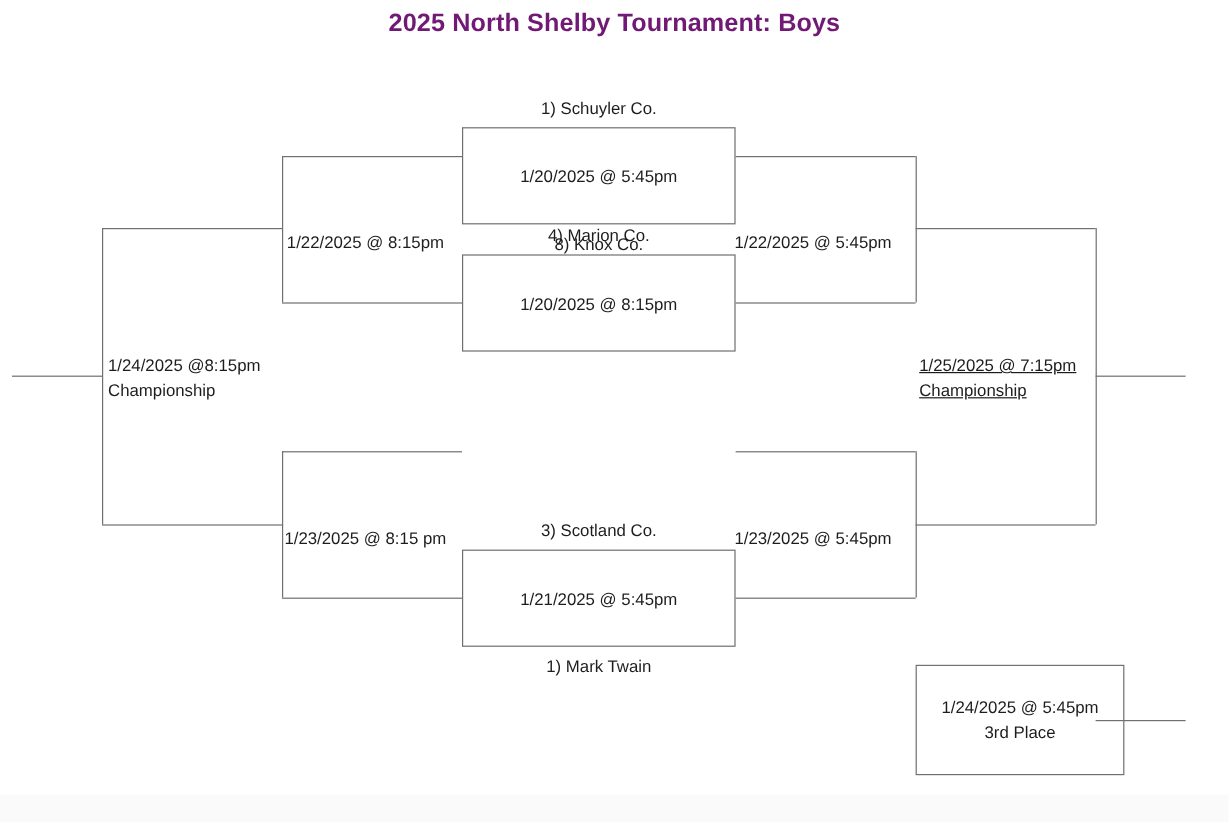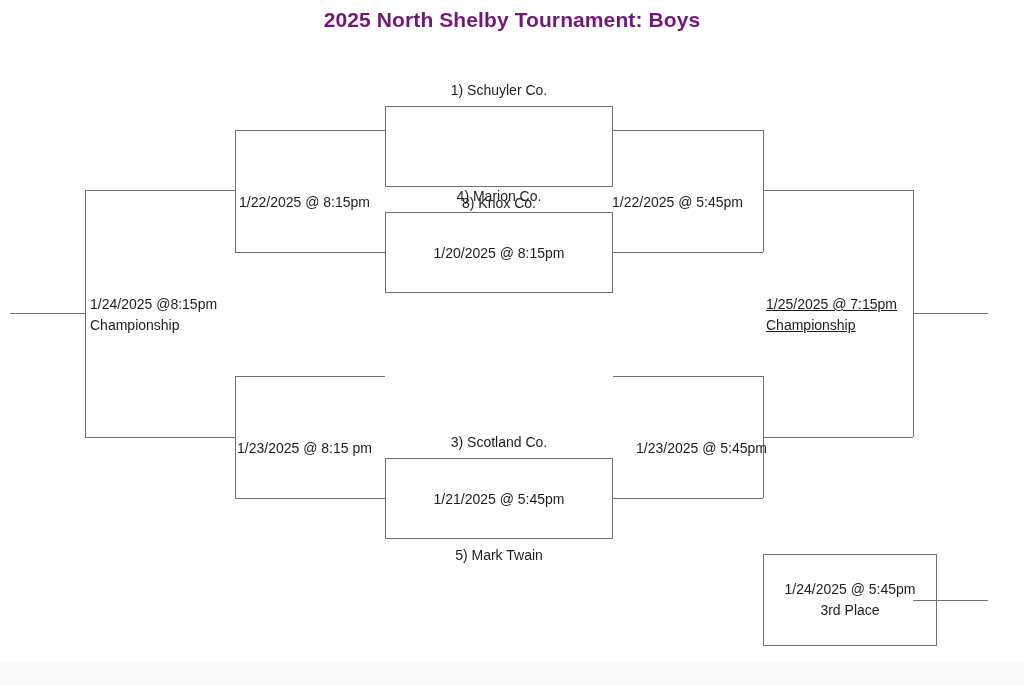--- a/index.html
+++ b/index.html
@@ -116,33 +116,34 @@
 <body>
 
 <div id="bracket-page">
 
   <div id="bottom-band"></div>
 
   <div class="title">2025 North Shelby Tournament:  Boys</div>
 
   <div class="game-box" style="left:385px; top:89px; width:228px; height:81px;margin-top:17px;">
     <div class="team-top">1) Schuyler Co.</div>
+    <div class="game-time">1/20/2025 @ 5:45pm</div>
     <div class="team-bottom">8)  Knox Co.</div>
   </div>
 
   <div class="game-box" style="left:385px; top:212px; width:228px; height:81px;">
     <div class="team-top">4) Marion Co.</div>
     <div class="game-time">1/20/2025 @ 8:15pm</div>
   </div>
 
 
   <div class="game-box" style="left:385px; top:458px; width:228px; height:81px;">
     <div class="team-top">3)  Scotland Co.</div>
     <div class="game-time">1/21/2025 @ 5:45pm</div>
-    <div class="team-bottom">5)  Mark Twain</div>
+    <div class="team-bottom">1)  Mark Twain</div>
   </div>
 
   <div class="vline" style="left:235px; top:130px; height:122px;"></div>
   <div class="hline" style="left:235px; top:130px; width:150px;"></div>
   <div class="hline" style="left:235px; top:252px; width:150px;"></div>
 
   <div class="vline" style="left:235px; top:376px; height:122px;"></div>
   <div class="hline" style="left:235px; top:376px; width:150px;"></div>
   <div class="hline" style="left:235px; top:498px; width:150px;"></div>
 
@@ -163,21 +164,21 @@
   <div class="hline" style="left:763px; top:190px; width:150px;"></div>
   <div class="hline" style="left:763px; top:437px; width:150px;"></div>
   <div class="hline" style="left:913px; top:313px; width:75px;"></div>
 
   <div class="round-label" style="left:239px; top:194px;">1/22/2025 @ 8:15pm</div>
 
   <div class="round-label" style="left:612px; top:194px;">1/22/2025 @ 5:45pm</div>
 
   <div class="round-label" style="left:237px; top:440px;">1/23/2025 @ 8:15 pm</div>
 
-  <div class="round-label" style="left:636px; top:440px;">1/23/2025 @ 5:45pm</div>
+  <div class="round-label" style="left:612px; top:440px;">1/23/2025 @ 5:45pm</div>
 
   <div class="stack-label" style="left:90px; top:294px;">
     <span class="ln1">1/24/2025 @8:15pm</span>
     <span class="ln2">Championship</span>
   </div>
 
   <div class="stack-label" style="left:766px; top:294px;text-decoration:underline;">
     <span class="ln1">1/25/2025 @ 7:15pm</span>
     <span class="ln2">Championship</span>
   </div>

